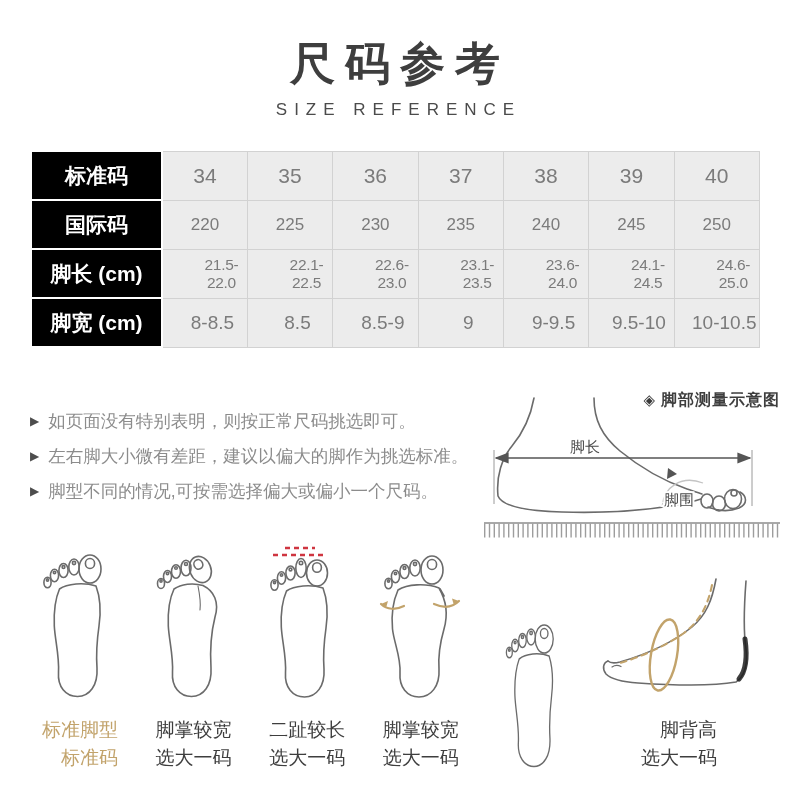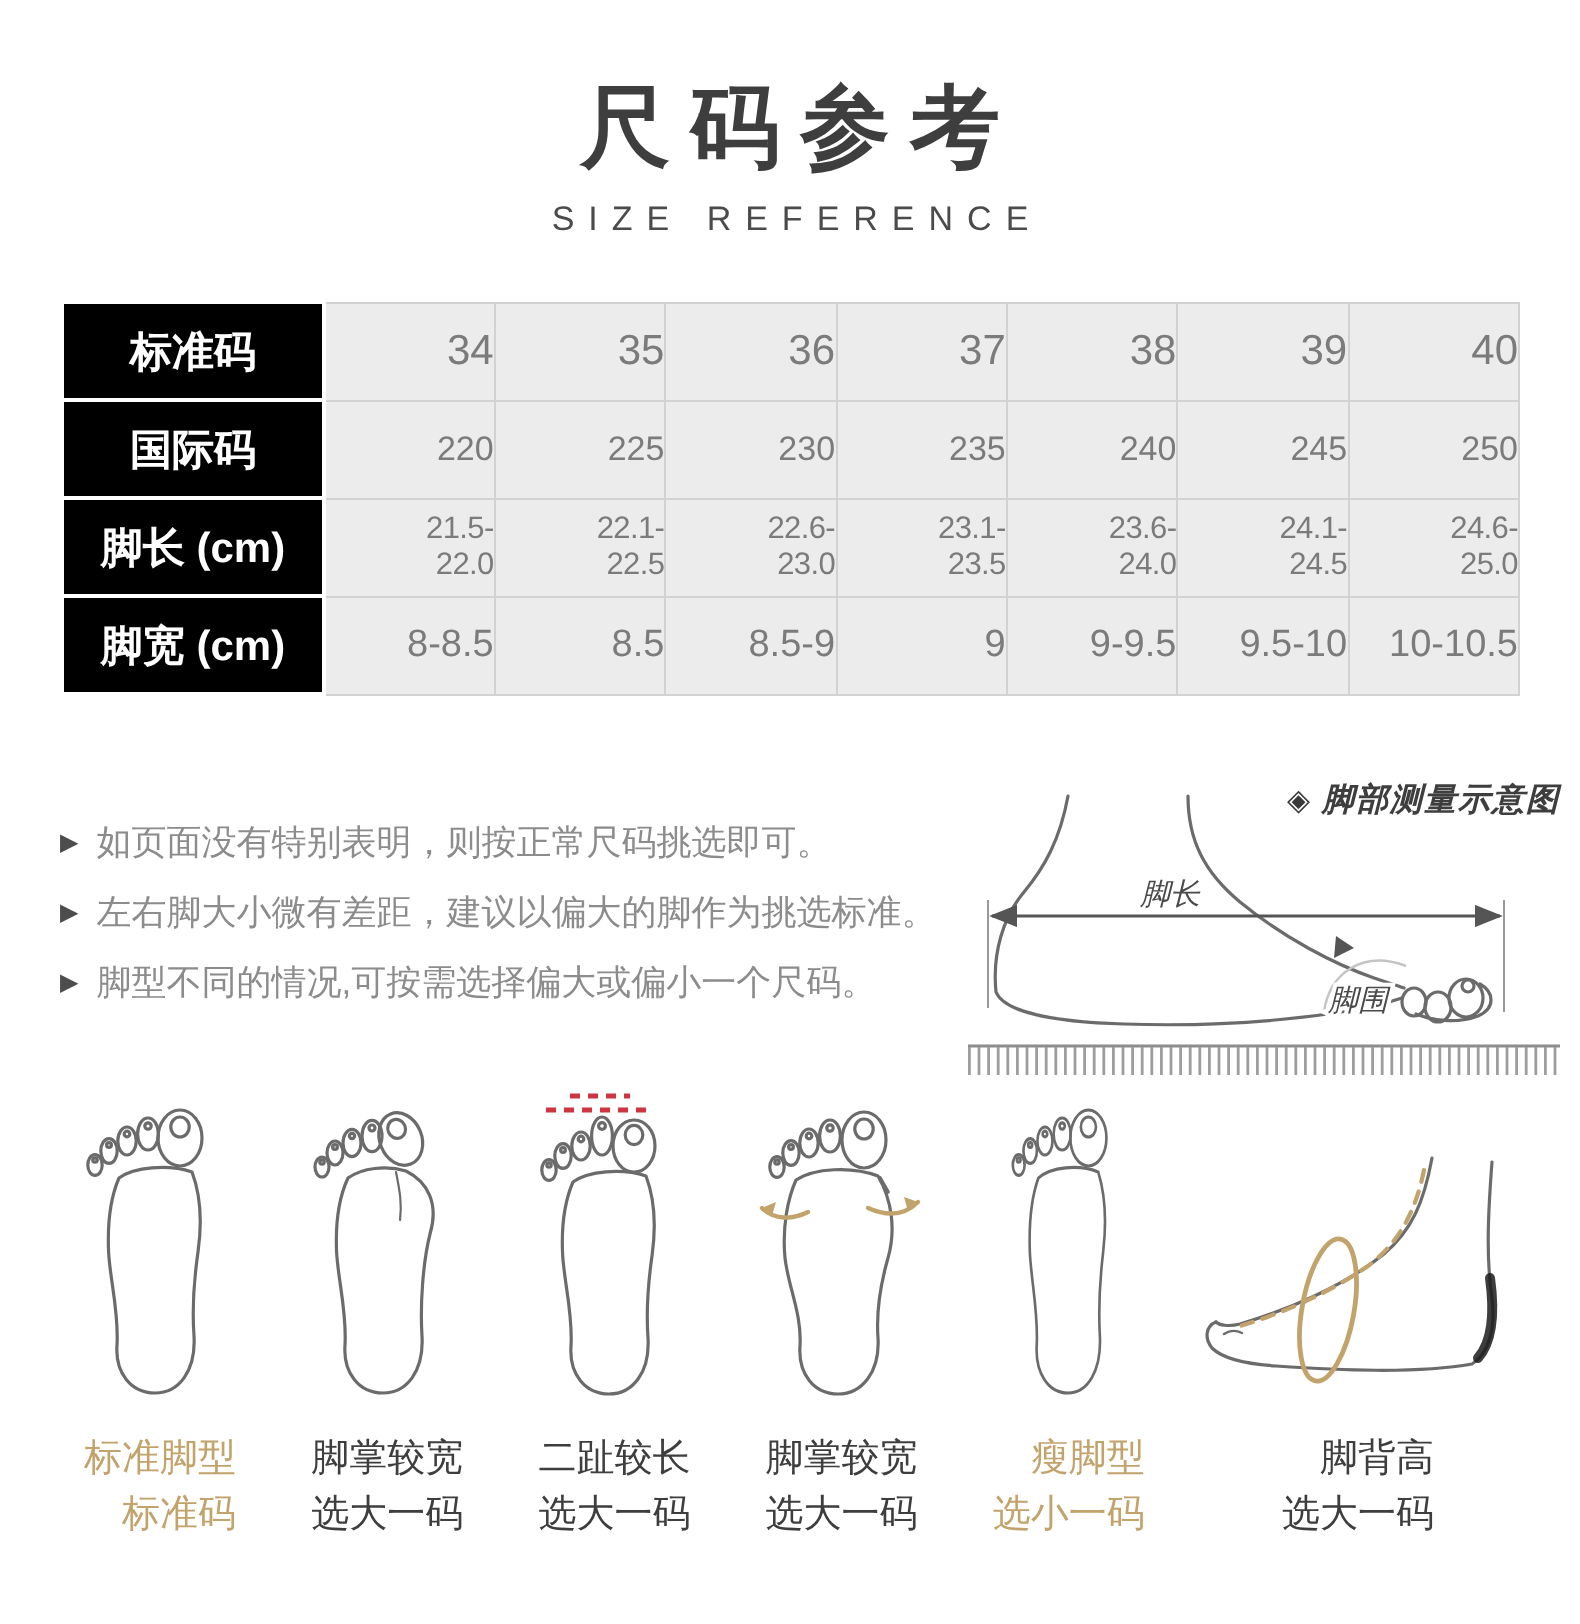--- a/index.html
+++ b/index.html
@@ -14,33 +14,33 @@
   
   .title-block{position:absolute;top:38px;left:0;width:100%;text-align:center;}
   .title{font-size:45px;font-weight:600;color:var(--dark-text);letter-spacing:10px;text-indent:10px;line-height:1.15;}
   .subtitle{margin-top:10px;font-size:17px;font-weight:400;color:#4b4b4b;letter-spacing:7px;text-indent:7px;}
 
   
   table.size-table{position:absolute;left:30px;top:150px;width:730px;border-collapse:collapse;table-layout:fixed;}
   table.size-table th{width:131px;background:var(--table-header-bg);color:var(--table-header-text);
     font-size:21px;font-weight:700;border:2px solid #fff;height:49px;text-align:center;}
   table.size-table td{background:var(--table-cell-bg);color:var(--table-cell-text);
-    border:1px solid #d2d2d2;height:49px;text-align:right;font-weight:400;}
+    border:1px solid #d2d2d2;height:49px;text-align:center;font-weight:400;}
   tr.r-size td{font-size:21px;}
   tr.r-intl td{font-size:17px;}
   tr.r-len td{font-size:15.5px;letter-spacing:-0.3px;padding-left:33px;}
   tr.r-wid td{font-size:19px;padding-left:15px;}
 
   
   .notes{position:absolute;left:30px;top:410px;width:455px;list-style:none;}
   .note-item{display:flex;align-items:flex-start;margin-bottom:12px;font-size:17.5px;color:var(--note-text);line-height:23px;}
   .note-bullet{color:#4d4d4d;font-size:12px;line-height:23px;margin-right:9px;flex:0 0 auto;}
 
   
-  .measure-diagram{position:absolute;left:482px;top:382px;width:302px;height:152px;font-style:italic;}
+  .measure-diagram{position:absolute;left:482px;top:382px;width:302px;height:152px;}
   .measure-caption{position:absolute;top:8px;right:4px;font-size:16px;font-weight:600;color:var(--dark-text);letter-spacing:1px;white-space:nowrap;}
   .measure-caption .diamond{font-size:15px;font-weight:400;margin-right:5px;color:#3a3a3a;}
   .measure-svg{position:absolute;left:0;top:12px;}
   .measure-svg text{font-size:15px;fill:#4a4a4a;paint-order:stroke;stroke:#fff;stroke-width:4px;font-weight:500;}
 
   
   .feet-row{position:absolute;left:30px;top:542px;width:730px;display:flex;justify-content:space-between;align-items:flex-end;}
   .foot-fig{display:flex;flex-direction:column;align-items:center;}
   .foot-caption{margin-top:14px;text-align:right;font-size:19px;line-height:28px;color:var(--dark-text);font-weight:500;white-space:nowrap;}
   .foot-caption.gold{color:var(--accent-gold);}
@@ -267,24 +267,20 @@
           <ellipse cx="44" cy="25" rx="5.2" ry="8"></ellipse>
             <circle cx="44" cy="21" r="1.6"></circle>
           <ellipse cx="33.5" cy="28.5" rx="4.6" ry="7"></ellipse>
             <circle cx="33.5" cy="25" r="1.4"></circle>
           <ellipse cx="24.5" cy="33.5" rx="4.1" ry="6.2"></ellipse>
             <circle cx="24.5" cy="30.5" r="1.2"></circle>
           <ellipse cx="17.5" cy="40.5" rx="3.6" ry="5.2"></ellipse>
             <circle cx="17.5" cy="38" r="1.1"></circle>
         </g>
       </svg>
-      <div class="foot-caption gold">
-        <div>瘦脚型</div>
-        <div>选小一码</div>
-      </div>
     </div>
 
     <div class="foot-fig">
       <svg width="162" height="125" viewBox="0 0 162 125">
         <g class="stroke" stroke="#3c3c3c" stroke-width="1.8">
           <path d="M148,4 C146,30 145,52 148,72 C150,88 146,100 138,105 C110,110 70,108 40,106 C25,105 13,102 8,97 C4,92 5,86 10,84"></path>
           <path d="M118,2 C114,24 108,38 94,50 C74,66 46,78 22,85 C16,86.5 11.5,85.5 10,84"></path>
           <path d="M14,90 C17,88 20,88 23,89.5" stroke-width="1.2"></path>
         </g>
         <path d="M147,62 C149.5,80 148,94 141,102" fill="none" stroke="#1c1c1c" stroke-width="5" stroke-linecap="round" opacity="0.85"></path>

